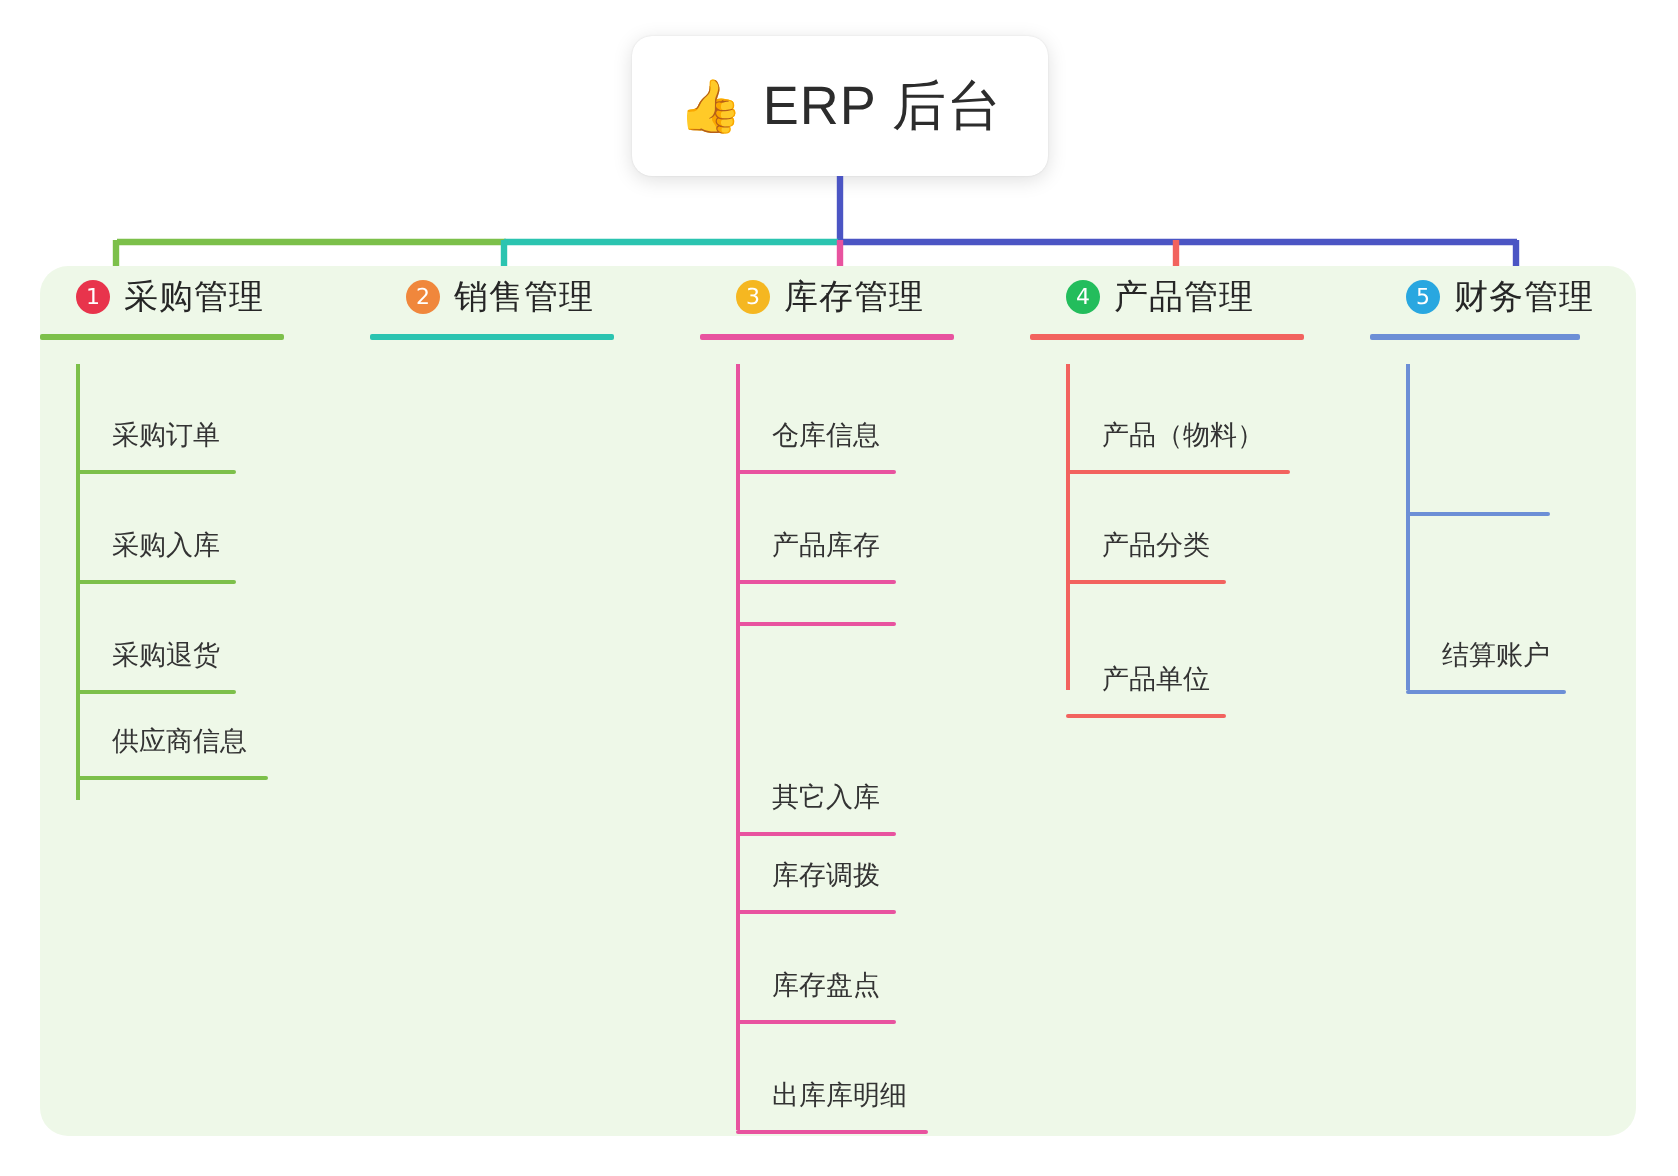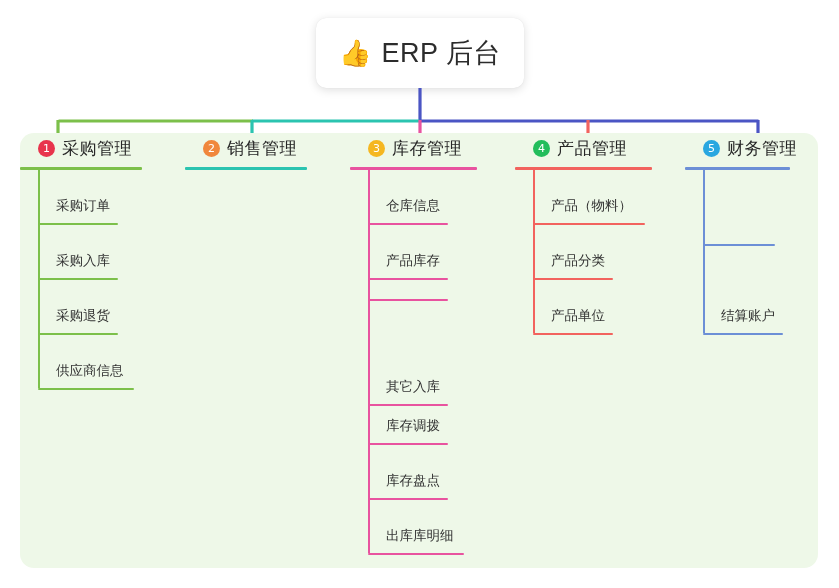--- a/index.html
+++ b/index.html
@@ -83,21 +83,21 @@
   }
   .col-underline {
     height: 3px;
     border-radius: 1px;
     margin-top: 4px;
   }
 
   
   .sub-list {
     position: relative;
-    margin-top: 0;
+    margin-top: 12px;
   }
   .spine {
     position: absolute;
     left: 18px; top: 0;
     width: 2px;
   }
   .sub-item {
     position: absolute;
     left: 18px;
     height: 40px;
@@ -154,21 +154,21 @@
               <div class="sub-rule" style="background: rgb(124, 192, 74); width: 80px;"></div>
             </div>
             <div class="sub-item" style="top: 74px;">
               <div class="sub-text">采购入库</div>
               <div class="sub-rule" style="background: rgb(124, 192, 74); width: 80px;"></div>
             </div>
             <div class="sub-item" style="top: 129px;">
               <div class="sub-text">采购退货</div>
               <div class="sub-rule" style="background: rgb(124, 192, 74); width: 80px;"></div>
             </div>
-            <div class="sub-item" style="top: 184px;">
+            <div class="sub-item" style="top: 172px;">
               <div class="sub-text">供应商信息</div>
               <div class="sub-rule" style="background: rgb(124, 192, 74); width: 96px;"></div>
             </div>
           </div>
         </div>
         <div class="column" style="left: 165px; width: 150px;">
           <div class="col-header">
             <span class="badge" style="background: rgb(240, 135, 60);">2</span>
             <span class="col-title">销售管理</span>
           </div>
@@ -220,21 +220,21 @@
           <div class="sub-list" style="height: 167px;">
             <div class="spine" style="background: rgb(242, 99, 94); height: 163px;"></div>
             <div class="sub-item" style="top: 19px;">
               <div class="sub-text">产品（物料）</div>
               <div class="sub-rule" style="background: rgb(242, 99, 94); width: 112px;"></div>
             </div>
             <div class="sub-item" style="top: 74px;">
               <div class="sub-text">产品分类</div>
               <div class="sub-rule" style="background: rgb(242, 99, 94); width: 80px;"></div>
             </div>
-            <div class="sub-item" style="top: 129px;">
+            <div class="sub-item" style="top: 141px;">
               <div class="sub-text">产品单位</div>
               <div class="sub-rule" style="background: rgb(242, 99, 94); width: 80px;"></div>
             </div>
           </div>
         </div>
         <div class="column" style="left: 665px; width: 133px;">
           <div class="col-header">
             <span class="badge" style="background: rgb(41, 167, 224);">5</span>
             <span class="col-title">财务管理</span>
           </div>

